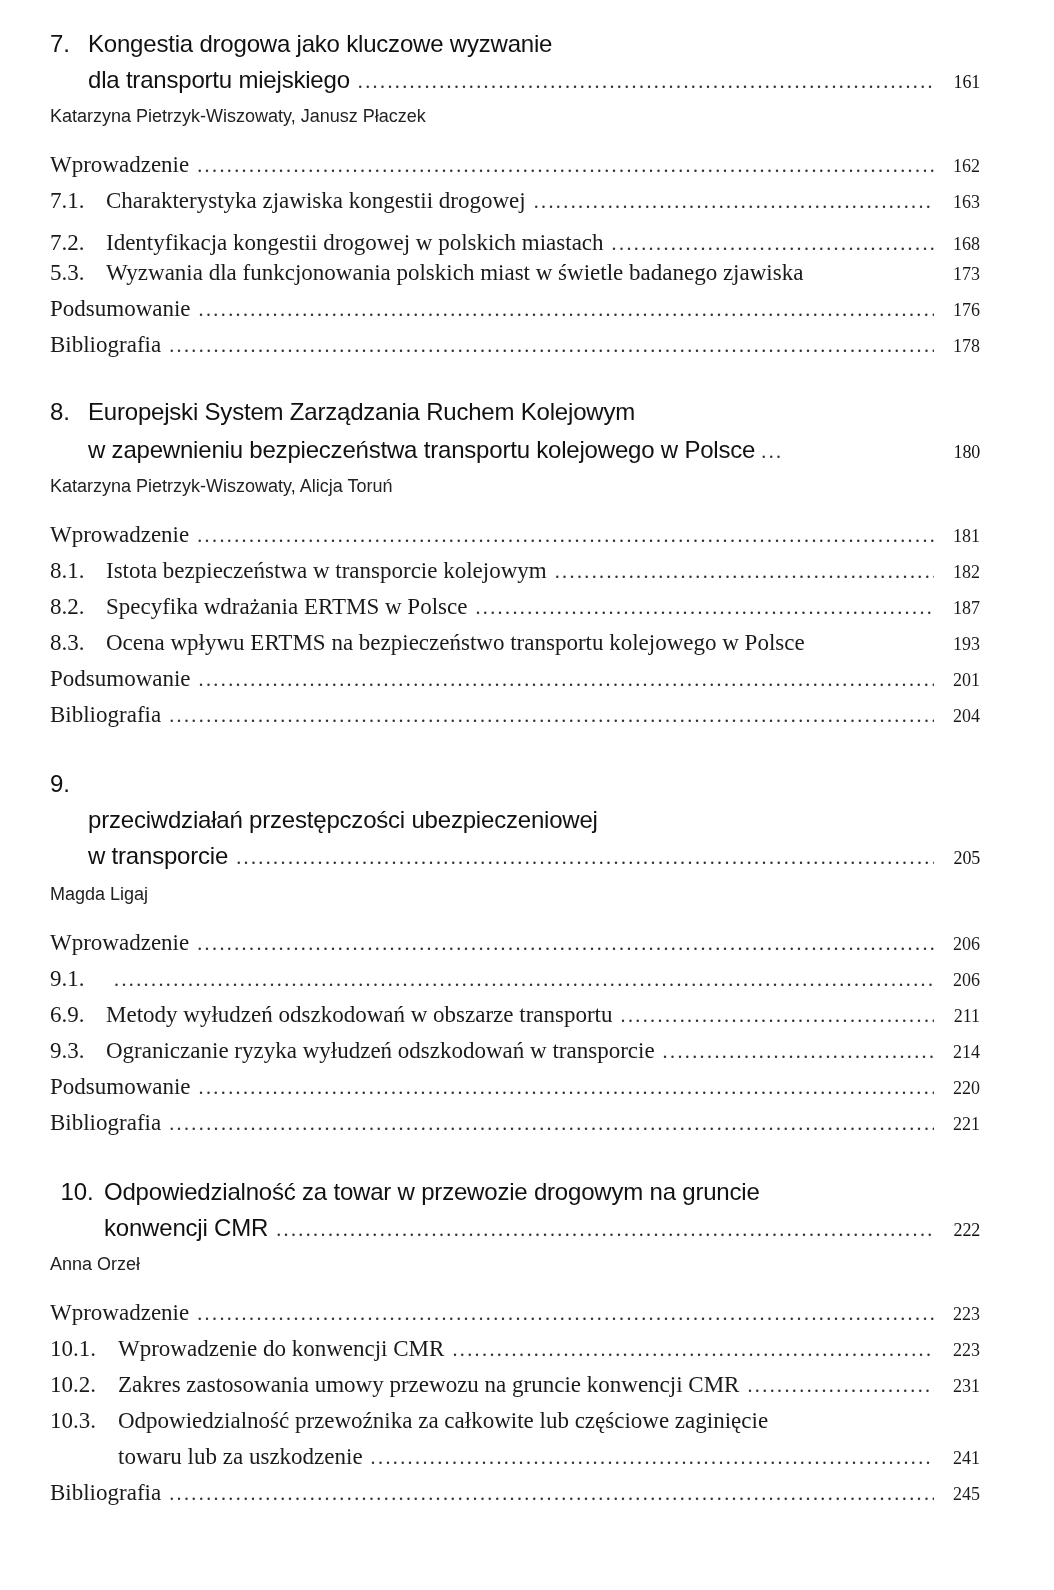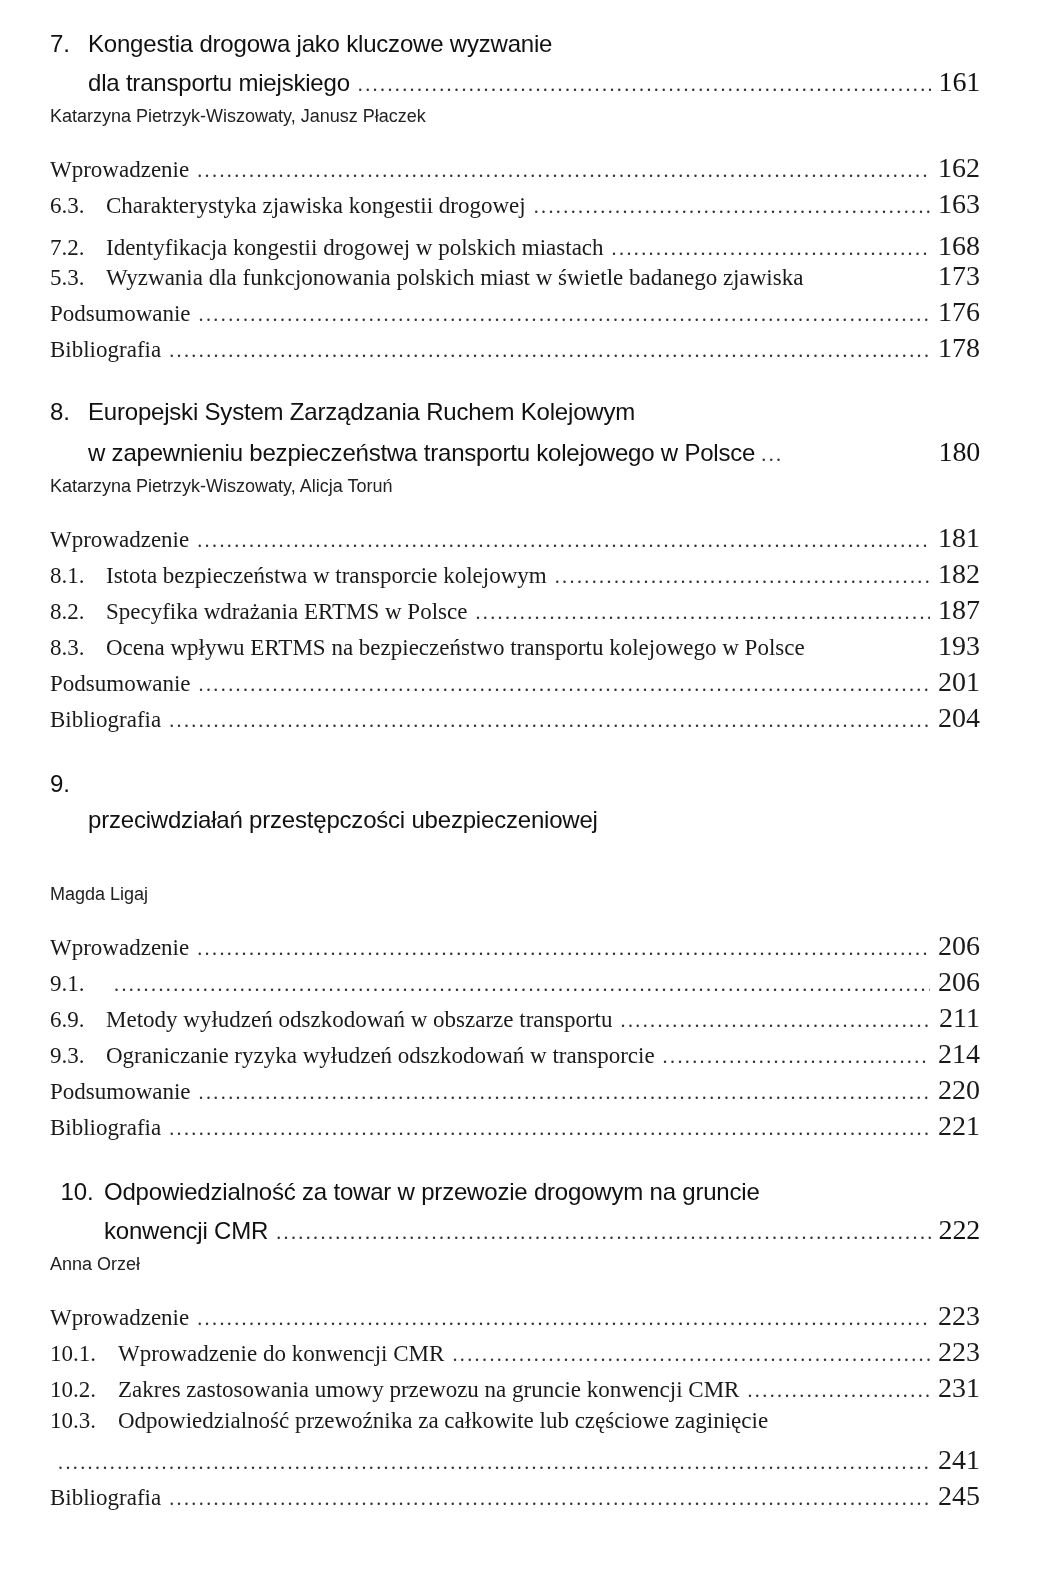--- a/index.html
+++ b/index.html
@@ -11,21 +11,21 @@
     .ch-num.wide { width: 54px; text-align: center; }
     .ch-cont { padding-left: 38px; }
     .ch-cont.wide { padding-left: 54px; }
     .author { position: absolute; left: 50px; font-family: "Liberation Sans", sans-serif; font-size: 18px; color: #222; }
     .entry { font-family: "Liberation Serif", serif; font-size: 23px; color: #1a1a1a; }
     .sec-num { display: inline-block; width: 56px; }
     .sec-num.wide { width: 68px; }
     .cont-indent { padding-left: 68px; }
     .dots { flex: 1; overflow: hidden; margin: 0 8px; color: #333; letter-spacing: 2.4px; font-family: "Liberation Serif", serif; font-size: 20px; }
     .dots::after { content: "........................................................................................................................................................................................................"; }
-    .pg { font-family: "Liberation Serif", serif; font-size: 28px; min-width: 38px; text-align: right; }
+    .pg { font-family: "Liberation Serif", serif; font-size: 18px; min-width: 38px; text-align: right; }
     .tight { margin-left: 10px; }
   </style>
 </head>
 <body>
 
 <div class="page">
 
   <div class="line ch-title" style="top:30px">
     <span class="ch-num">7.</span>
     <span>Kongestia drogowa jako kluczowe wyzwanie</span>
@@ -36,21 +36,21 @@
     <span class="pg">161</span>
   </div>
   <div class="author" style="top:106px">Katarzyna Pietrzyk-Wiszowaty, Janusz Płaczek</div>
 
   <div class="line entry" style="top:152px">
     <span>Wprowadzenie</span>
     <span class="dots"></span>
     <span class="pg">162</span>
   </div>
   <div class="line entry" style="top:188px">
-    <span class="sec-num">6.3.</span>
+    <span class="sec-num">7.1.</span>
     <span>Charakterystyka zjawiska kongestii drogowej</span>
     <span class="dots"></span>
     <span class="pg">163</span>
   </div>
   <div class="line entry" style="top:230px">
     <span class="sec-num">7.2.</span>
     <span>Identyfikacja kongestii drogowej w polskich miastach</span>
     <span class="dots"></span>
     <span class="pg">168</span>
   </div>
@@ -113,20 +113,25 @@
     <span class="dots"></span>
     <span class="pg">204</span>
   </div>
 
   <div class="line ch-title" style="top:770px">
     <span class="ch-num">9.</span>
   </div>
   <div class="line ch-title" style="top:806px">
     <span class="ch-cont">przeciwdziałań przestępczości ubezpieczeniowej</span>
   </div>
+  <div class="line ch-title" style="top:842px">
+    <span class="ch-cont">w transporcie</span>
+    <span class="dots"></span>
+    <span class="pg">205</span>
+  </div>
   <div class="author" style="top:884px">Magda Ligaj</div>
 
   <div class="line entry" style="top:930px">
     <span>Wprowadzenie</span>
     <span class="dots"></span>
     <span class="pg">206</span>
   </div>
   <div class="line entry" style="top:966px">
     <span class="sec-num">9.1.</span>
     <span class="dots"></span>
@@ -181,20 +186,21 @@
     <span class="sec-num wide">10.2.</span>
     <span>Zakres zastosowania umowy przewozu na gruncie konwencji CMR</span>
     <span class="dots"></span>
     <span class="pg">231</span>
   </div>
   <div class="line entry" style="top:1408px">
     <span class="sec-num wide">10.3.</span>
     <span>Odpowiedzialność przewoźnika za całkowite lub częściowe zaginięcie</span>
   </div>
   <div class="line entry" style="top:1444px">
+    <span class="cont-indent">towaru lub za uszkodzenie</span>
     <span class="dots"></span>
     <span class="pg">241</span>
   </div>
   <div class="line entry" style="top:1480px">
     <span>Bibliografia</span>
     <span class="dots"></span>
     <span class="pg">245</span>
   </div>
 
 </div>

